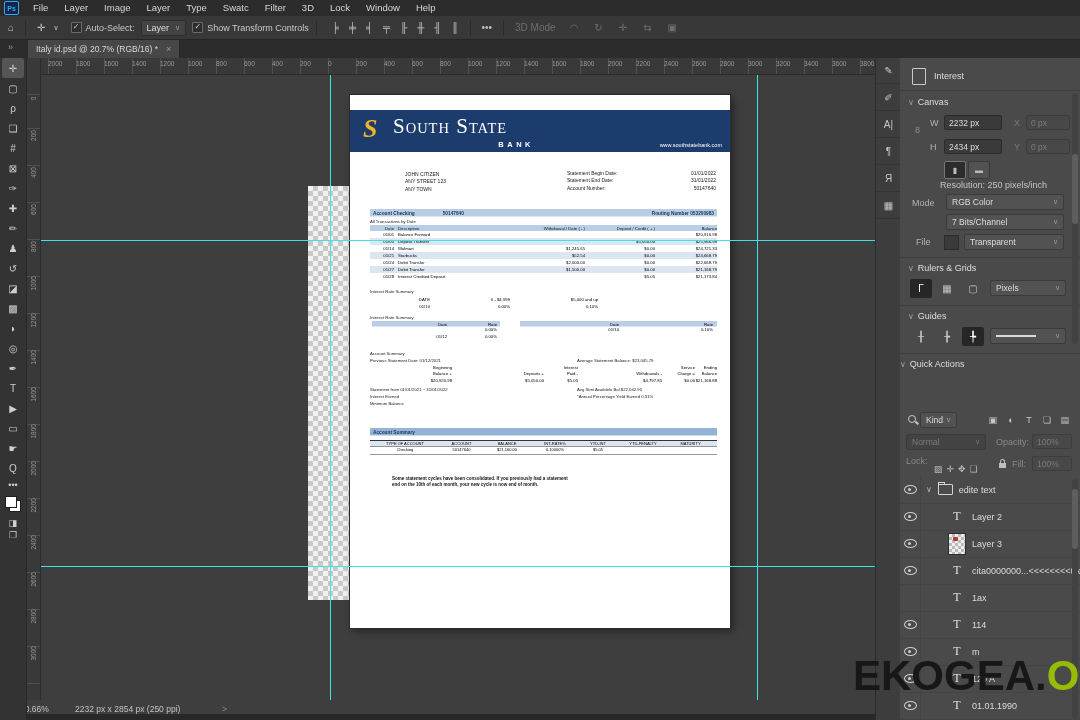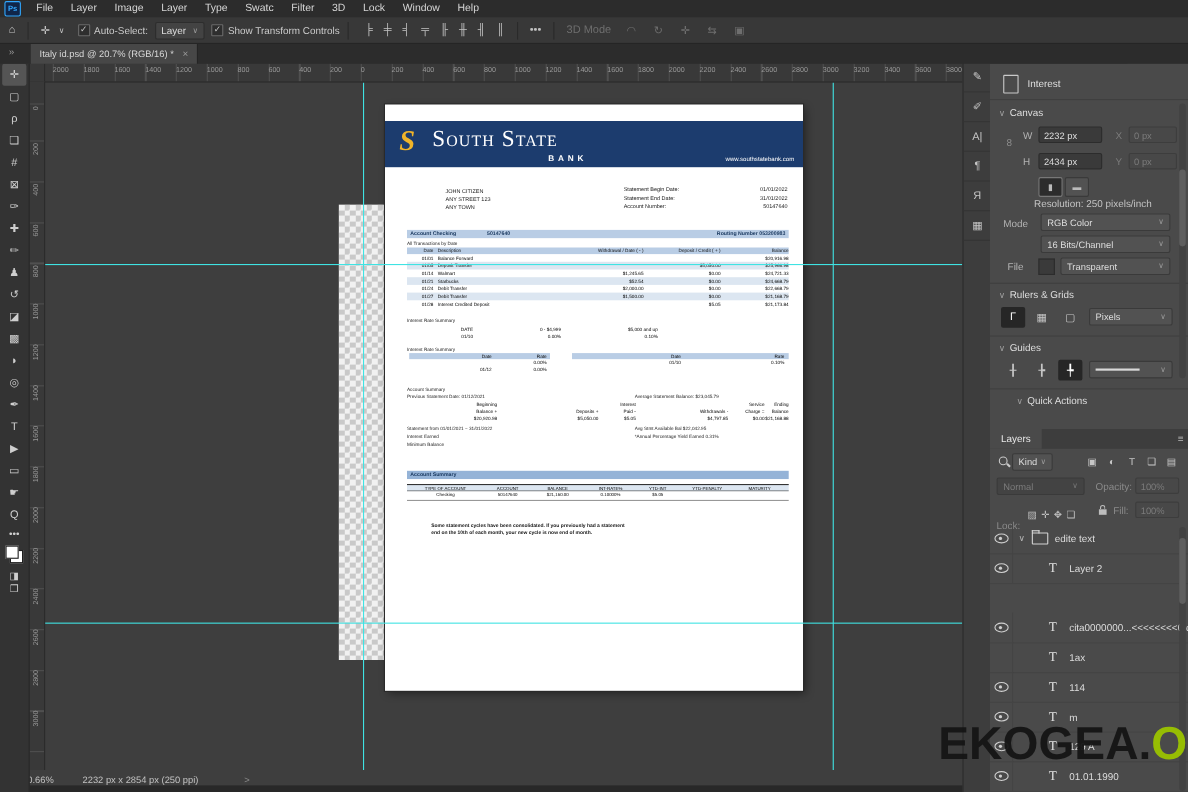--- a/index.html
+++ b/index.html
@@ -551,21 +551,21 @@
   <span class="pfield gray" style="left:126px;top:100px;width:44px">0 px</span>
   <span class="orient-btn active" style="left:44px;top:122px">▮</span>
   <span class="orient-btn" style="left:68px;top:122px">▬</span>
   <span class="plabel" style="left:40px;top:141px;color:#c4c4c4">Resolution: 250 pixels/inch</span>
   <span class="plabel" style="left:12px;top:159px">Mode</span>
   <span class="pselect" style="left:46px;top:155px;width:118px">
     <span>RGB Color</span>
       <span style="font-size:7px;color:#999">∨</span>
   </span>
   <span class="pselect" style="left:46px;top:175px;width:118px">
-    <span>16 Bits/Channel</span>
+    <span>7 Bits/Channel</span>
       <span style="font-size:7px;color:#999">∨</span>
   </span>
   <span class="plabel" style="left:16px;top:198px">File</span>
   <span class="pswatch" style="left:44px;top:196px"></span>
   <span class="pselect" style="left:64px;top:195px;width:100px">
     <span>Transparent</span>
       <span style="font-size:7px;color:#999">∨</span>
   </span>
   <div class="pdivider" style="top:218px"></div>
 
@@ -586,29 +586,25 @@
       <div class="pbtn" style="left: 10px; top: 288px;">╂</div>
       <div class="pbtn" style="left: 36px; top: 288px;">╊</div>
       <div class="pbtn active" style="left: 62px; top: 288px;">╄</div>
     </div>
   <span class="pselect" style="left:90px;top:289px;width:76px">
     <span class="line-sample"></span>
       <span style="font-size:7px;color:#999">∨</span>
   </span>
   <div class="pdivider" style="top:314px"></div>
 
-  <span class="psec-label" style="left:24px;top:320px;position:absolute"><span class="pchev">∨</span><span>Quick Actions</span></span>
+  <span class="psec-label" style="left:0;top:320px;position:absolute"><span class="pchev">∨</span><span>Quick Actions</span></span>
   <div class="pscroll" style="top:55px;height:250px">
       <div class="thumb" style="top:60px;height:70px"></div>
     </div>
 
-  <div id="layers-header">
-    <span class="ltab">Layers</span>
-    <span class="hamburger">≡</span>
-  </div>
   <div id="layers-filter">
     <span class="mag"></span>
     <span class="pselect" style="left:20px;top:2px;width:37px">
       <span>Kind</span>
         <span style="font-size:7px;color:#999">∨</span>
     </span>
     <span id="kind-icons">
         <span class="kicon">▣</span>
         <span class="kicon">◐</span>
         <span class="kicon">T</span>
@@ -618,21 +614,21 @@
   </div>
   <div id="layers-blend">
     <span class="pselect gray" style="left:6px;top:2px;width:80px">
       <span>Normal</span>
         <span style="font-size:7px;color:#777">∨</span>
     </span>
     <span class="plabel" style="left:96px;top:5px;color:#8a8a8a">Opacity:</span>
     <span class="pfield gray" style="left:132px;top:2px;width:40px">100%</span>
   </div>
   <div id="layers-lock">
-    <span class="plabel" style="left:6px;top:19px;color:#8a8a8a">Lock:</span>
+    <span class="plabel" style="left:6px;top:2px;color:#8a8a8a">Lock:</span>
     <span id="lock-icons" style="position:absolute;left:32px;top:4px"><span class="lockglyph">▨</span><span class="lockglyph">✛</span><span class="lockglyph">✥</span><span class="lockglyph">❏</span></span>
     <span class="lockico" style="position:absolute;left:96px;top:9px"></span>
     <span class="plabel" style="left:112px;top:5px;color:#8a8a8a">Fill:</span>
     <span class="pfield gray" style="left:132px;top:2px;width:40px">100%</span>
   </div>
   <div id="layers-list">
       <div class="layer-row" style="top: 0px;">
         <div class="eye-cell">
           <span class="eye"></span>
         </div>
@@ -642,20 +638,29 @@
           <span class="lname">edite text</span>
         </div>
       </div>
       <div class="layer-row" style="top: 27px;">
         <div class="eye-cell">
           <span class="eye"></span>
         </div>
         <div class="layer-content" style="left: 48px;">
           <span class="t-thumb">T</span>
           <span class="lname">Layer 2</span>
+        </div>
+      </div>
+      <div class="layer-row" style="top: 54px;">
+        <div class="eye-cell">
+          <span class="eye"></span>
+        </div>
+        <div class="layer-content" style="left: 48px;">
+          <span class="img-thumb"></span>
+          <span class="lname">Layer 3</span>
         </div>
       </div>
       <div class="layer-row" style="top: 81px;">
         <div class="eye-cell">
           <span class="eye"></span>
         </div>
         <div class="layer-content" style="left: 48px;">
           <span class="t-thumb">T</span>
           <span class="lname">cita0000000...&lt;&lt;&lt;&lt;&lt;&lt;&lt;&lt;0 d</span>
         </div>

